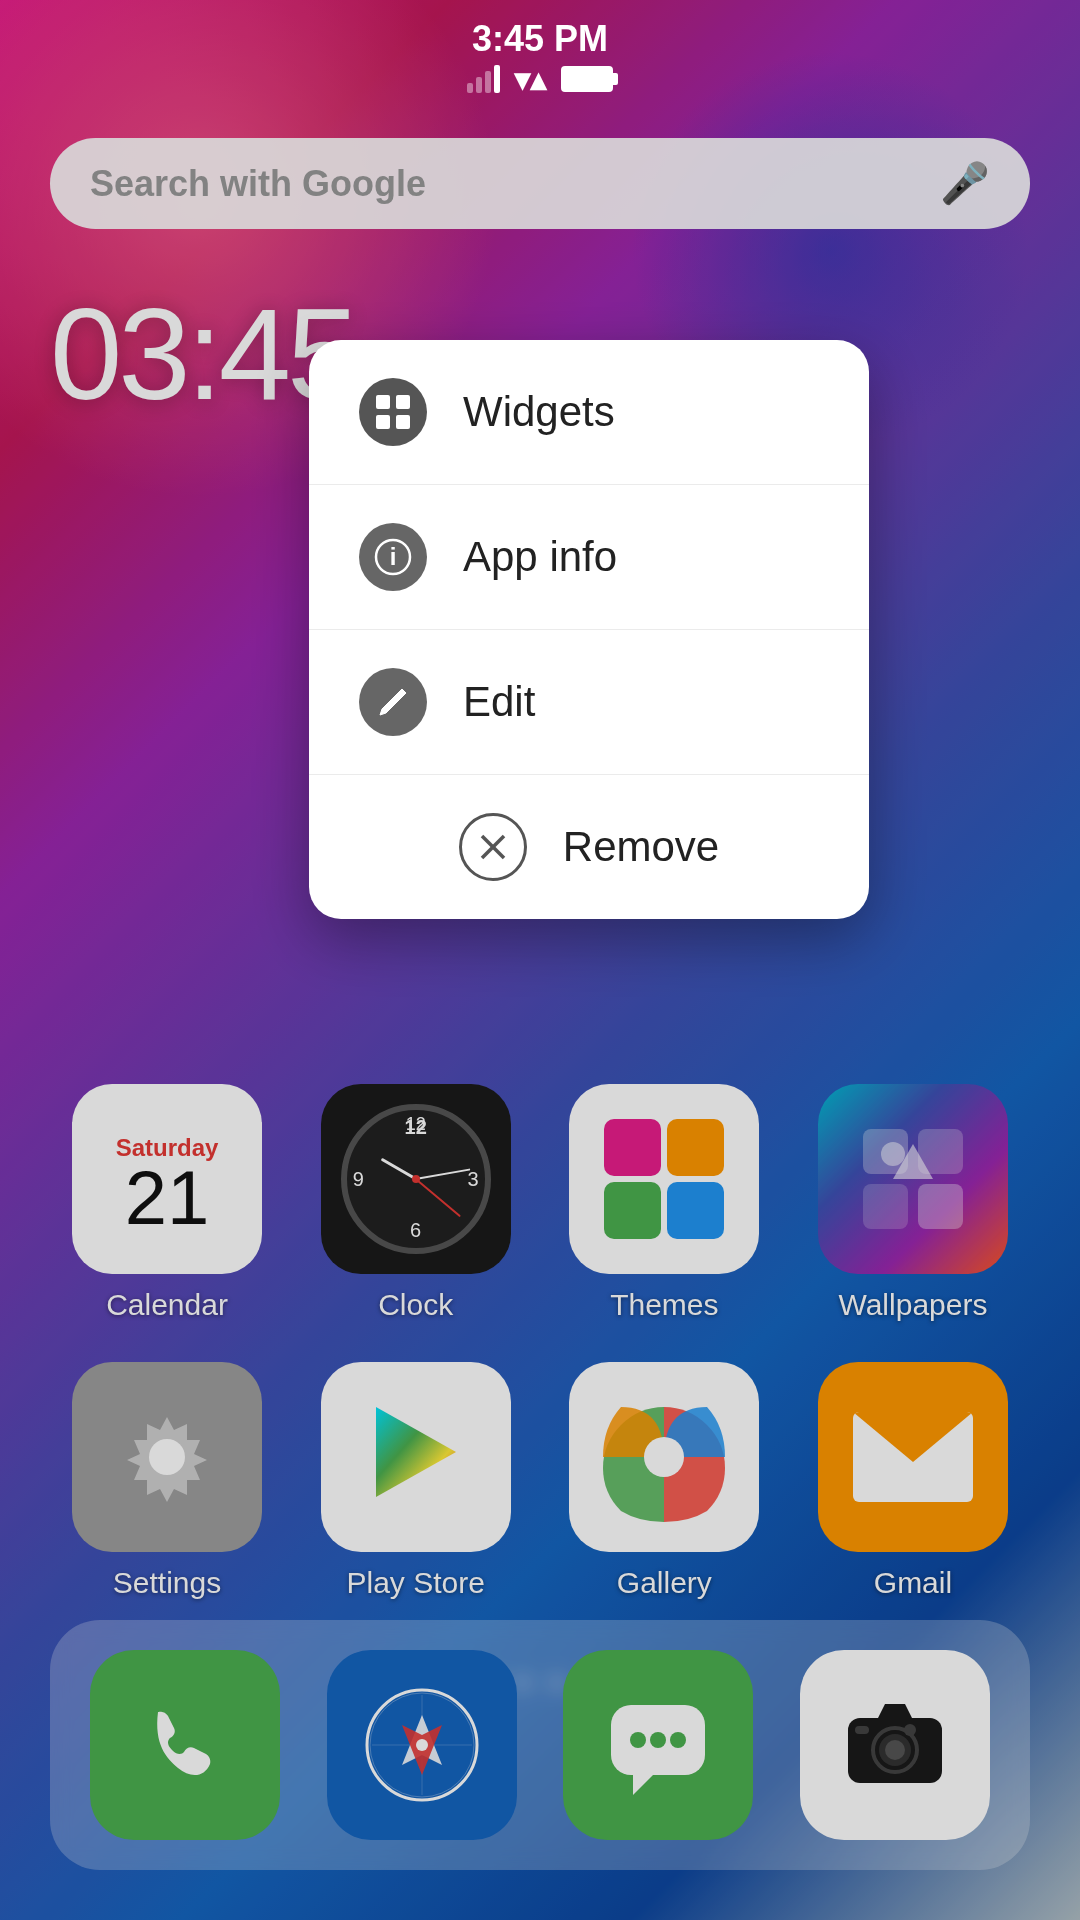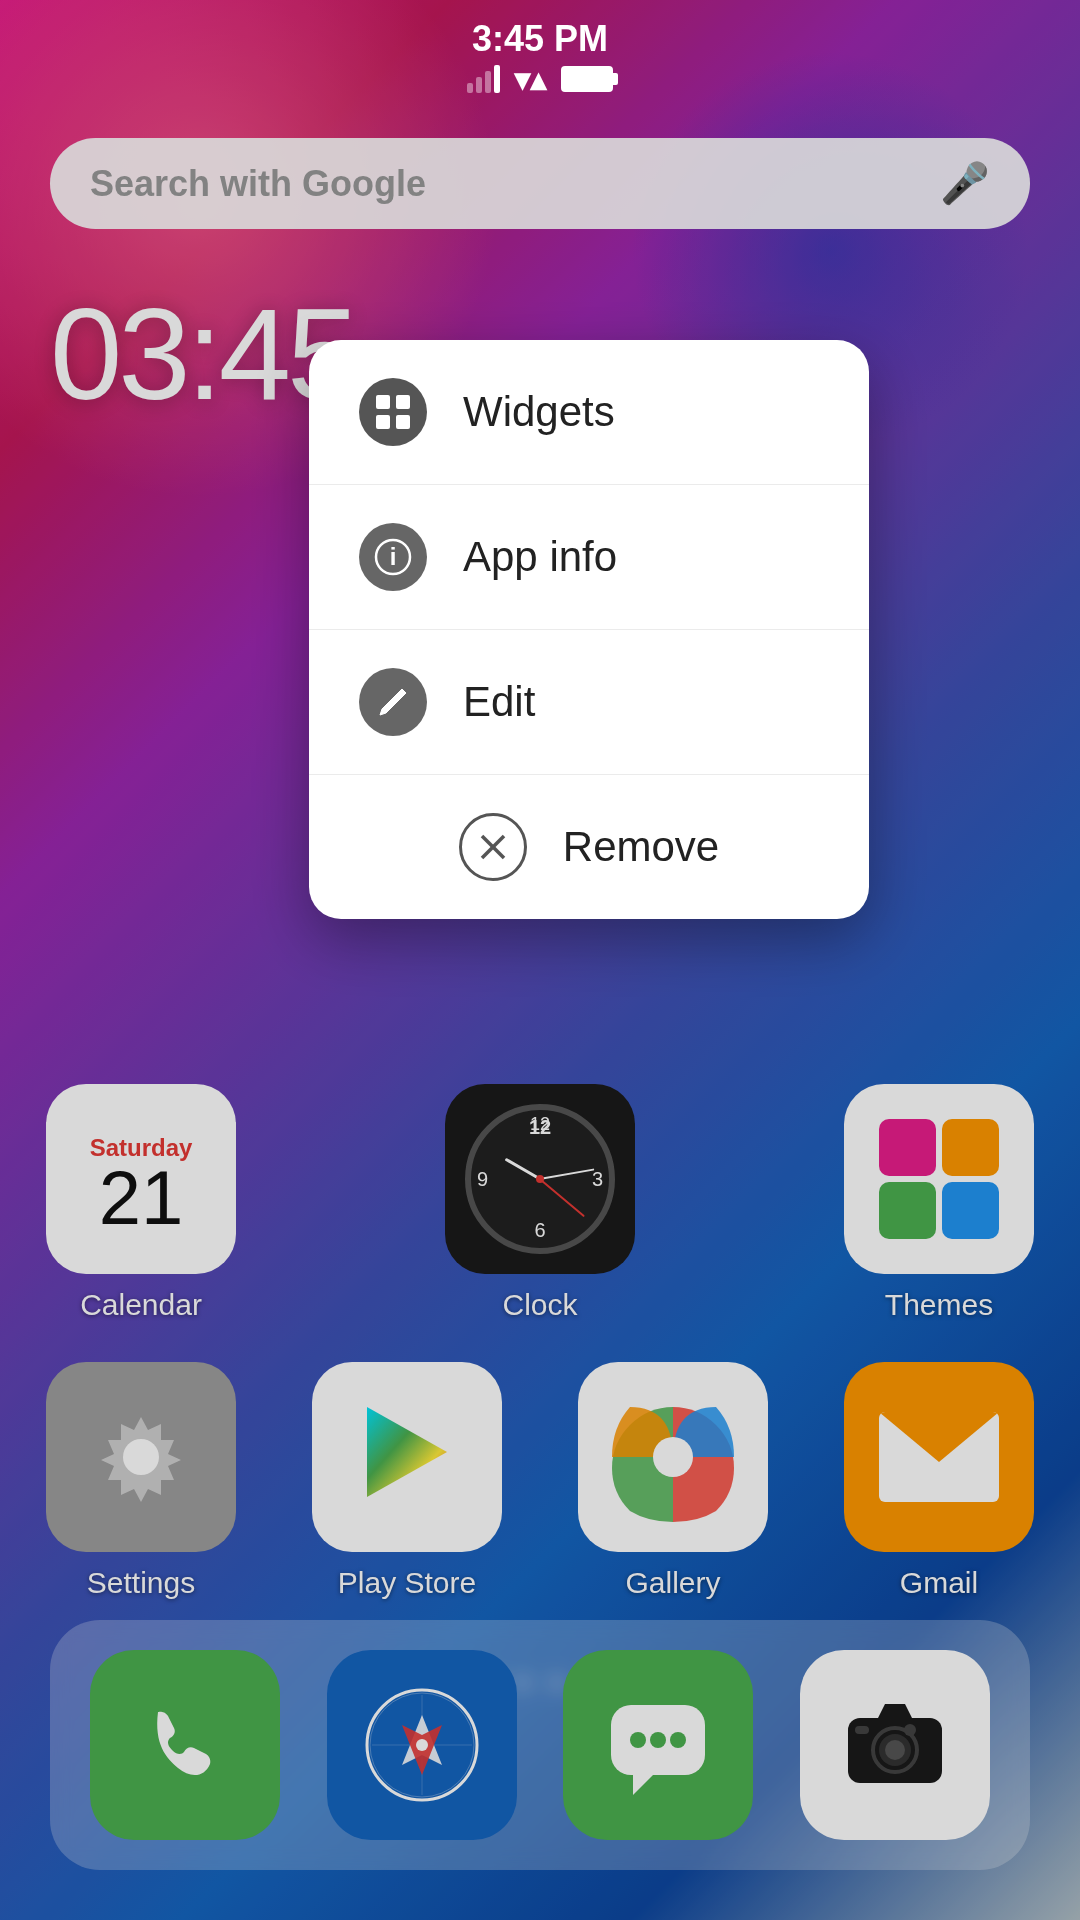--- a/index.html
+++ b/index.html
@@ -152,21 +152,21 @@
       font-size: 42px;
       color: #222;
       font-weight: 400;
     }
 
     
     .app-grid {
       position: absolute;
       bottom: 280px;
       left: 0; right: 0;
-      padding: 0 36px;
+      padding: 0 62px;
       z-index: 10;
     }
     .app-row {
       display: flex;
       justify-content: space-between;
       margin-bottom: 40px;
     }
     .app-item {
       display: flex;
       flex-direction: column;
@@ -492,20 +492,33 @@
         <div class="themes-plus">
           <div class="tp1"></div>
           <div class="tp2"></div>
           <div class="tp3"></div>
           <div class="tp4"></div>
         </div>
       </div>
       <span class="app-label">Themes</span>
     </div>
 
+    <div class="app-item">
+      <div class="app-icon icon-wallpapers">
+        <svg width="110" height="110" viewBox="0 0 110 110">
+          <rect x="5" y="5" width="45" height="45" rx="8" fill="rgba(255,255,255,0.3)"></rect>
+          <rect x="60" y="5" width="45" height="45" rx="8" fill="rgba(255,255,255,0.25)"></rect>
+          <rect x="5" y="60" width="45" height="45" rx="8" fill="rgba(255,255,255,0.2)"></rect>
+          <rect x="60" y="60" width="45" height="45" rx="8" fill="rgba(255,255,255,0.35)"></rect>
+          <polygon points="55,20 75,55 35,55" fill="rgba(255,255,255,0.6)"></polygon>
+          <circle cx="35" cy="30" r="12" fill="rgba(255,255,255,0.5)"></circle>
+        </svg>
+      </div>
+      <span class="app-label">Wallpapers</span>
+    </div>
   </div>
 
   <div class="app-row">
 
     <div class="app-item">
       <div class="app-icon icon-settings">
         <svg class="gear-svg" viewBox="0 0 110 110" fill="none">
           <circle cx="55" cy="55" r="18" fill="white"></circle>
           <path d="M55 15 L62 28 L75 22 L75 38 L88 38 L82 52 L95 58 L82 64 L88 78 L75 78 L75 93 L62 87 L55 100 L48 87 L35 93 L35 78 L22 78 L28 64 L15 58 L28 52 L22 38 L35 38 L35 22 L48 28 Z" fill="white" opacity="0.5"></path>
         </svg>

